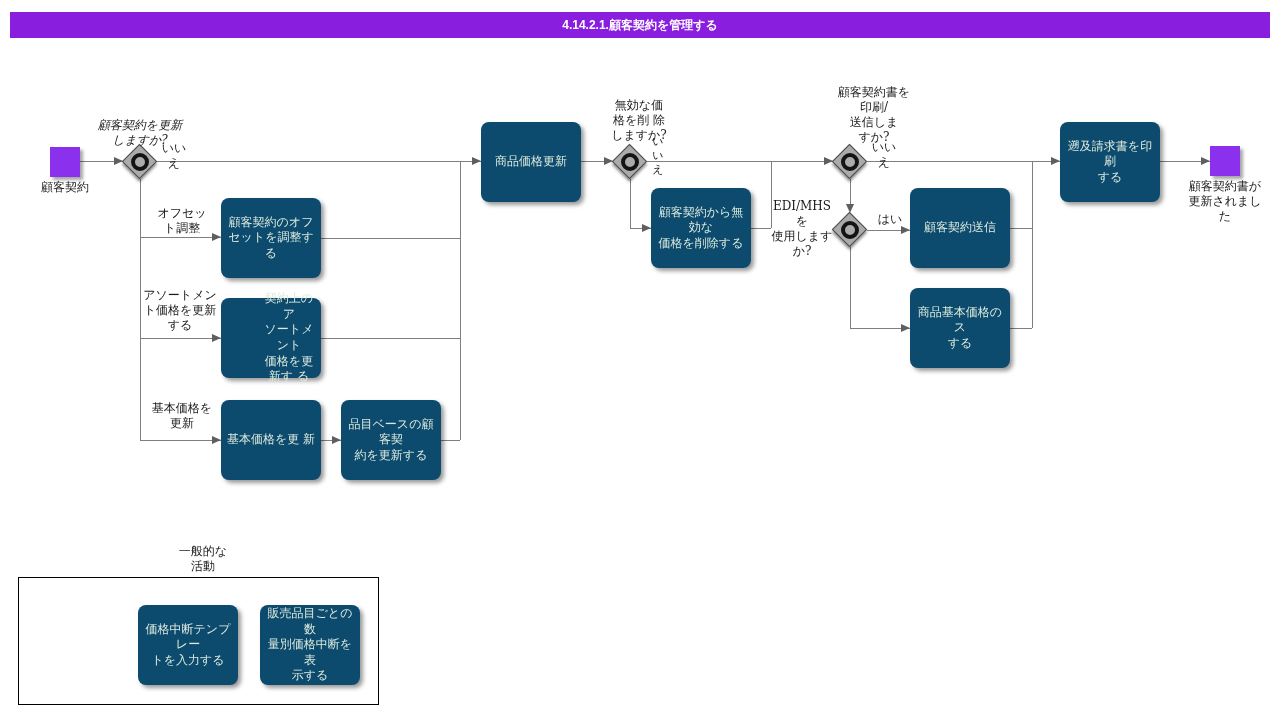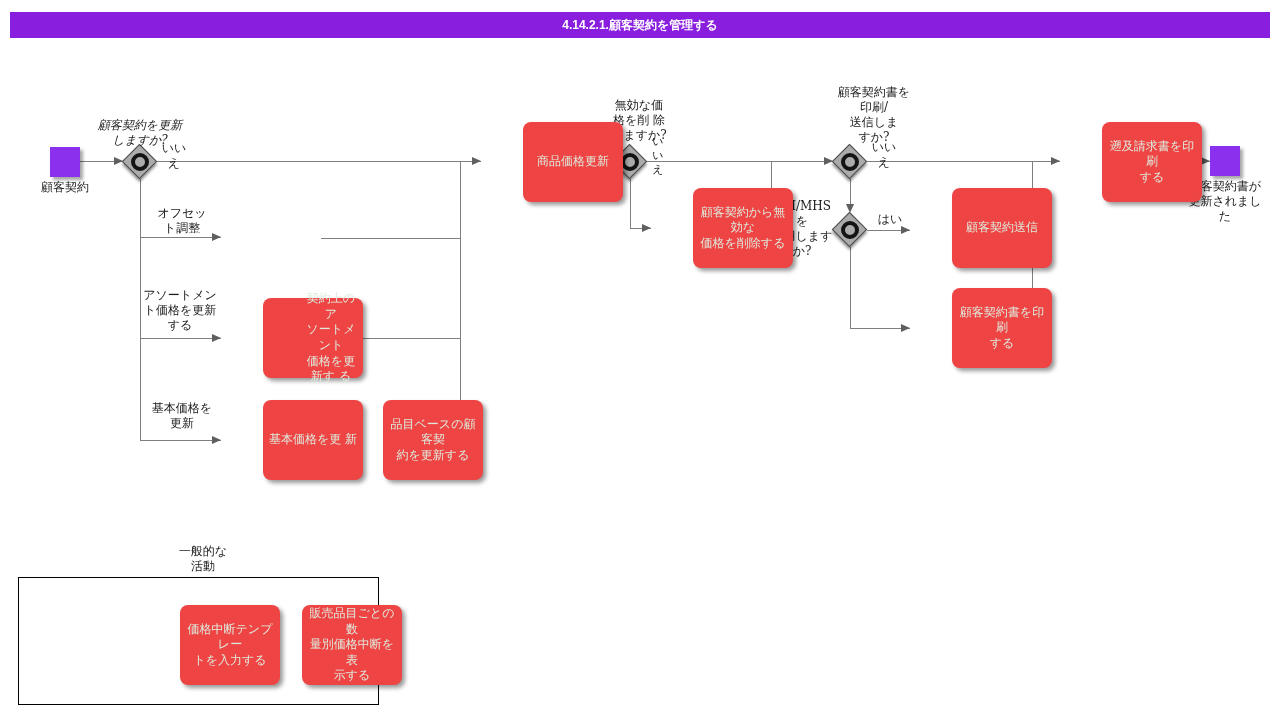--- a/index.html
+++ b/index.html
@@ -6,22 +6,22 @@
   body { background:#ffffff; font-family:"DejaVu Serif", serif; }
   #canvas { position:relative; width:1280px; height:715px; background:#ffffff; overflow:hidden; }
 
   .titlebar { position:absolute; left:10px; top:12px; width:1260px; height:26px;
     background:#8a1ede; color:#ffffff; display:flex; align-items:center; justify-content:center;
     font-family:"Liberation Sans", sans-serif; font-weight:bold; font-size:12px; }
 
   .event { position:absolute; width:30px; height:30px; background:#8b30ec;
     box-shadow:3px 3px 3px rgba(0,0,0,0.35); }
 
-  .task { position:absolute; width:100px; height:80px; background:#ef4444; border-radius:8px;
-    box-shadow:3px 3px 4px rgba(0,0,0,0.4); display:flex; align-items:center; justify-content:center;margin-left:42px; }
+  .task { position:absolute; width:100px; height:80px; background:#0c4a6e; border-radius:8px;
+    box-shadow:3px 3px 4px rgba(0,0,0,0.4); display:flex; align-items:center; justify-content:center; }
   .task span { color:#ddebdd; font-size:12px; line-height:1.3; text-align:center;
     white-space:pre-line; padding:2px; }
 
   .gateway { position:absolute; width:36px; height:36px; }
   .gateway .diamond { position:absolute; left:5px; top:5px; width:25px; height:25px;
     transform:rotate(45deg); background:#ababab; border:1px solid #4a4a4a;
     box-shadow:2px 2px 3px rgba(0,0,0,0.45); }
   .gateway .ring { position:absolute; left:9px; top:9px; width:18px; height:18px;
     border:4px solid #141414; border-radius:50%; background:transparent; }
 
@@ -154,41 +154,45 @@
 ト調整</div>
   <div class="lbl" style="left:141px;top:288px;width:78px;">アソートメン
 ト価格を更新
 する</div>
   <div class="lbl" style="left:147px;top:401px;width:70px;">基本価格を
 更新</div>
 
   <div class="task" style="left:481px;top:122px;font-family:Liberation Serif, serif;">
     <span>商品価格更新</span>
   </div>
+  <div class="task" style="left:221px;top:198px;">
+    <span>顧客契約のオフ
+セットを調整す る</span>
+  </div>
   <div class="task" style="left:221px;top:298px;padding-left:36px;">
     <span>契約上のア
 ソートメント
 価格を更新す る</span>
   </div>
   <div class="task" style="left:221px;top:400px;">
     <span>基本価格を更 新</span>
   </div>
   <div class="task" style="left:341px;top:400px;">
     <span>品目ベースの顧客契
 約を更新する</span>
   </div>
   <div class="task" style="left:651px;top:188px;">
     <span>顧客契約から無効な
 価格を削除する</span>
   </div>
   <div class="task" style="left:910px;top:188px;">
     <span>顧客契約送信</span>
   </div>
   <div class="task" style="left:910px;top:288px;">
-    <span>顧客契約書を印刷
+    <span>商品基本価格のス
 する</span>
   </div>
   <div class="task" style="left:1060px;top:122px;">
     <span>遡及請求書を印刷
 する</span>
   </div>
 
   <div class="lbl" style="left:158px;top:544px;width:90px;">一般的な
 活動</div>
   <div class="legendbox"></div>

